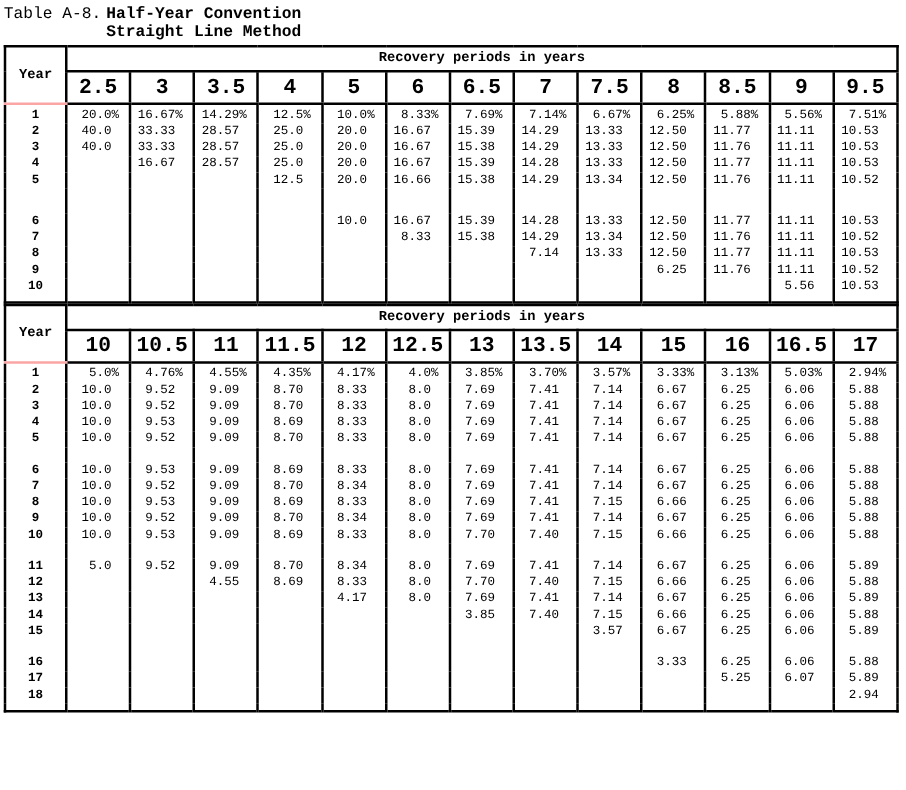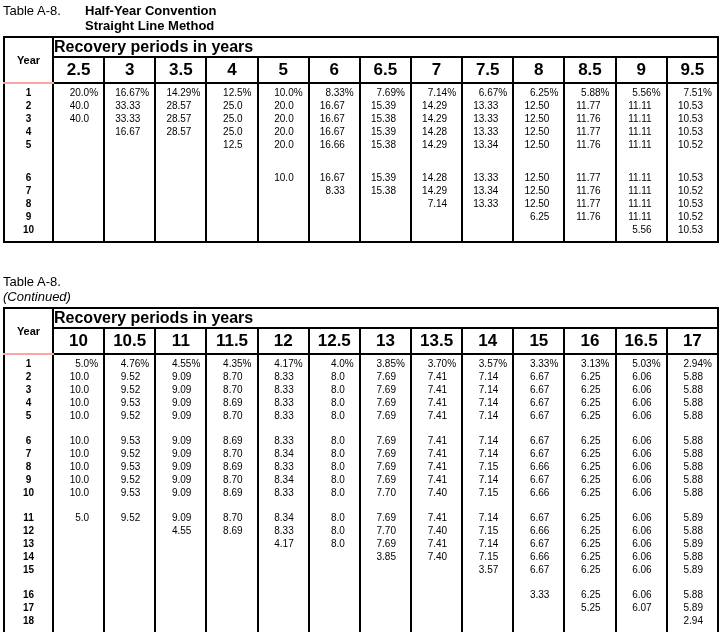--- a/index.html
+++ b/index.html
@@ -3,21 +3,21 @@
 <meta charset="utf-8">
 <style>
   * { margin:0; padding:0; box-sizing:border-box; }
   html,body { background:#ffffff; }
   body {
     width:725px; height:632px;
     font-family:"Liberation Sans", sans-serif;
     color:#000;
     overflow:hidden;
   }
-  .page { position:relative; width:663px; height:632px; padding:3px 14px 0 3px; }
+  .page { position:relative; width:663px; height:632px; padding:3px 14px 0 3px;font-family:Liberation Mono, monospace; }
 
   
   .titleblock { display:flex; align-items:flex-start; font-size:13px; line-height:15px; }
   .titleblock.first { margin-bottom:3px; }
   .tlabel { width:82px; font-weight:normal; }
   .tbold  { font-weight:bold; }
   .titalic{ font-style:italic; }
   .titleblock.second { margin-top:31px; margin-bottom:3px; }
 
   
@@ -28,21 +28,21 @@
     border:2px solid #000;
   }
   col.yearcol { width:49px; }
   th { font-weight:bold; }
 
   .year-h {
     font-size:11px; text-align:center; vertical-align:middle;
     border-bottom:2px solid #fca5a5;
   }
   .group-h {
-    font-size:16px; text-align:left; vertical-align:middle;
+    font-size:11px; text-align:center; vertical-align:middle;
     height:20px;
     border-left:2px solid #000;
     border-bottom:2px solid #000;
   }
   .col-h {
     font-size:17px; text-align:center; vertical-align:middle;
     height:26px;
     border-left:2px solid #000;
     border-bottom:2px solid #000;
   }
@@ -297,23 +297,20 @@
           <td class="val"></td>
           <td class="val"></td>
           <td class="val"></td>
           <td class="val"></td>
           <td class="val"></td>
           <td class="val"></td>
         </tr>
       </tbody>
     </table>
 
-  <div class="titleblock second">
-    <span class="tlabel"><span>Table A-8.</span> <span class="titalic">(Continued)</span></span>
-  </div>
 
   <table class="deptable" id="table2">
       <colgroup>
         <col class="yearcol">
         <col>
         <col>
         <col>
         <col>
         <col>
         <col>

